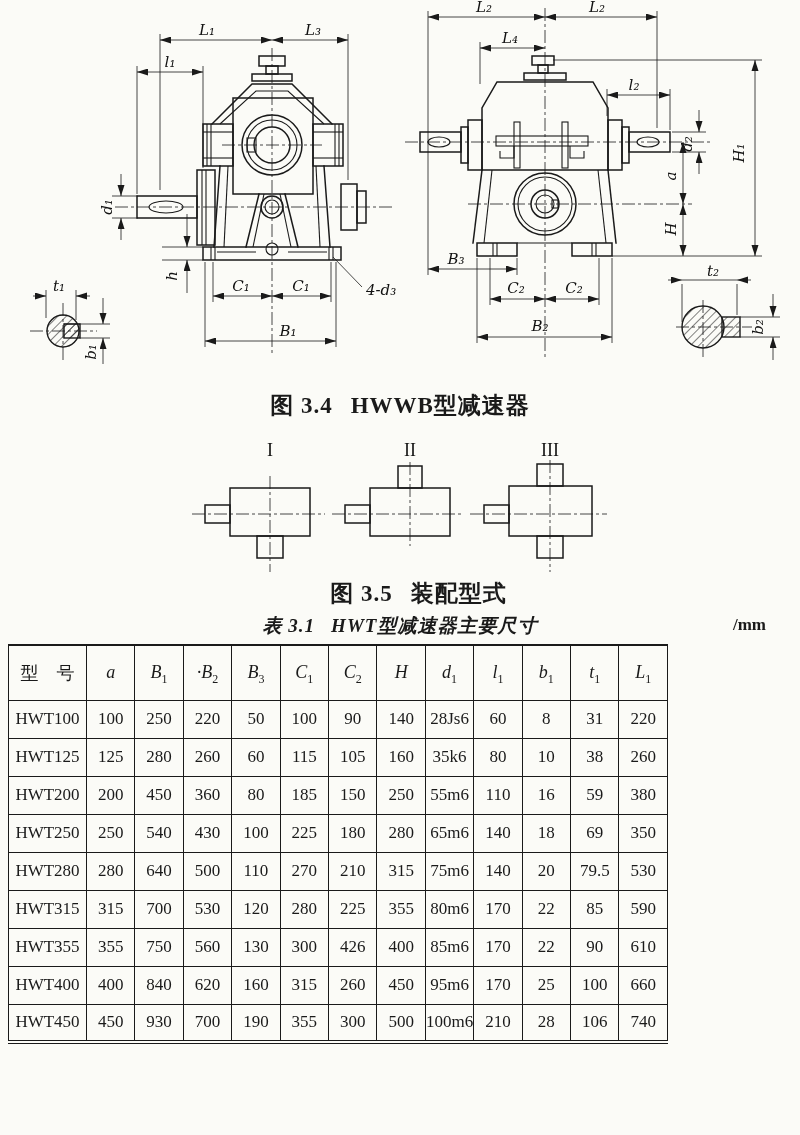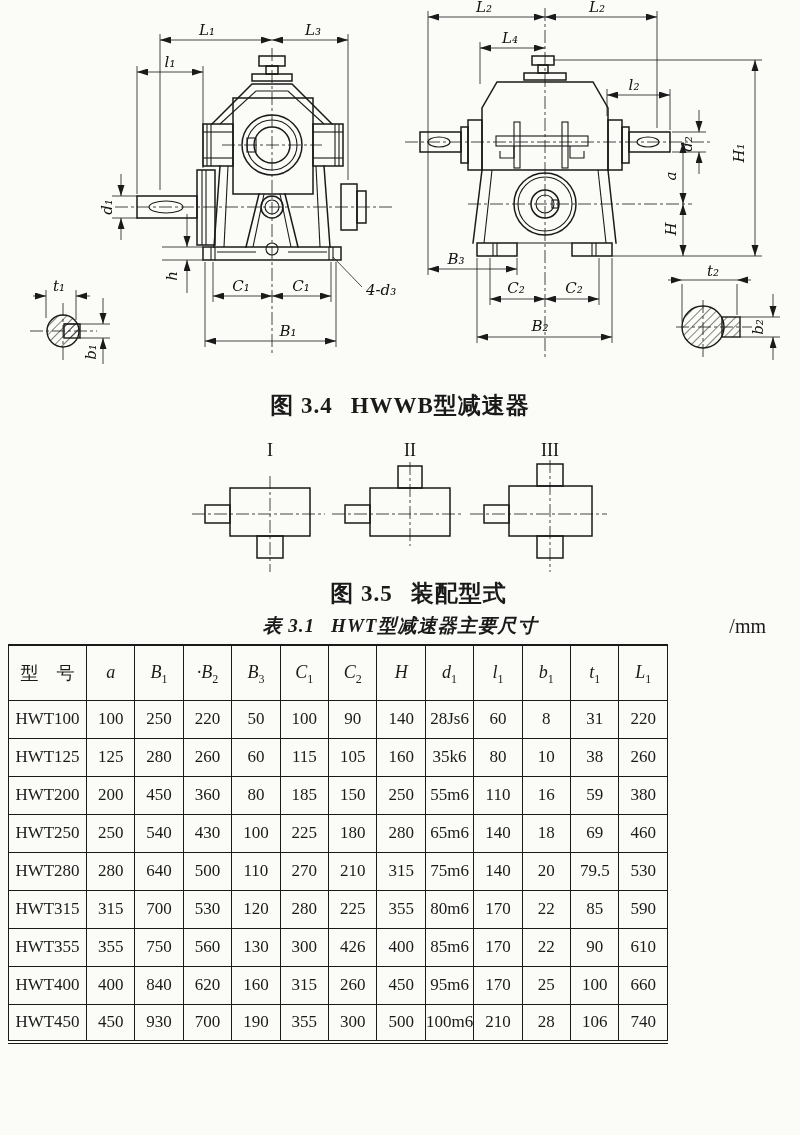--- a/index.html
+++ b/index.html
@@ -15,21 +15,21 @@
   .romtext { font-family:"Liberation Serif", serif; font-size:18px; fill:#111; }
   .hatchfill { fill:url(#hatchpat); stroke:#1a1a1a; stroke-width:1.4; }
 
   .fig-caption { position:absolute; width:100%; text-align:center; font-size:23px; font-weight:700;
                  font-family:"Liberation Serif", serif; letter-spacing:1px; }
   .fig-caption .cap-pre { margin-right:18px; }
 
   .table-title { position:absolute; top:613px; left:0; width:100%; height:28px; }
   .table-title .tt-center { position:absolute; left:0; width:100%; text-align:center; font-size:19px; font-weight:700; letter-spacing:1px;font-style:italic; }
   .table-title .tt-pre { margin-right:16px; }
-  .table-title .tt-unit { position:absolute; right:34px; top:2px; font-size:20px; font-weight:400; }
+  .table-title .tt-unit { position:absolute; right:34px; top:2px; font-size:17px; font-weight:700; }
 
   table.dims { position:absolute; top:644px; left:8px; width:660px; border-collapse:collapse; table-layout:fixed;
                border-top:2px solid #1a1a1a; border-bottom:4px double #1a1a1a; background:transparent; }
   table.dims th, table.dims td { border:1px solid #1a1a1a; text-align:center; vertical-align:middle;
                font-family:"Liberation Serif", serif; }
   table.dims th { height:55px; font-size:18px; font-weight:400; }
   table.dims td { height:38px; font-size:17px; }
   table.dims th i { font-style:italic; }
   table.dims sub { font-size:12px; line-height:0; }
   table.dims col.c-model { width:78px; }
@@ -405,21 +405,21 @@
           <td>540</td>
           <td>430</td>
           <td>100</td>
           <td>225</td>
           <td>180</td>
           <td>280</td>
           <td>65m6</td>
           <td>140</td>
           <td>18</td>
           <td>69</td>
-          <td>460</td>
+          <td>350</td>
         </tr>
         <tr>
           <td>HWT280</td>
           <td>280</td>
           <td>640</td>
           <td>500</td>
           <td>110</td>
           <td>270</td>
           <td>210</td>
           <td>315</td>

